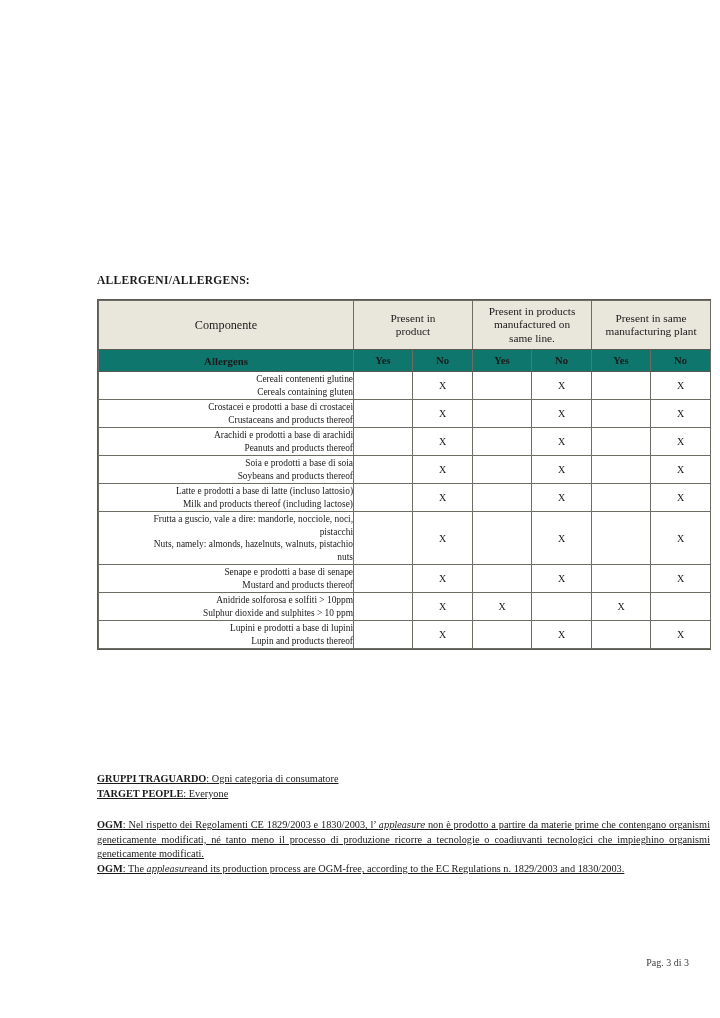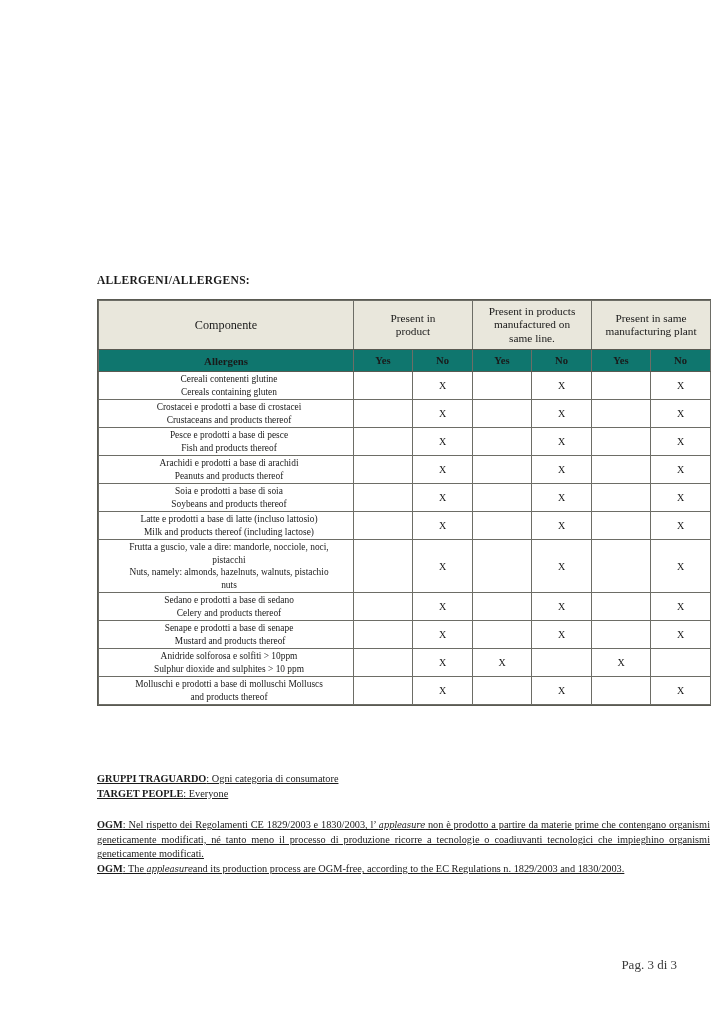--- a/index.html
+++ b/index.html
@@ -102,21 +102,21 @@
   }
 
   
   .drow td {
     height: 25px;
   }
   .drow td.name {
     padding: 1px 0 1px 6px;
     line-height: 1.33;
     font-size: 9.4px;
-    text-align: center;
+    text-align: right;
   }
   .drow td.mark {
     text-align: center;
     font-size: 10px;
     vertical-align: middle;
   }
   .drow td.name .ln {
     display: block;
     white-space: pre;
   }
@@ -151,23 +151,23 @@
   .brandname {
     font-style: italic;
     font-family: "DejaVu Serif", "Liberation Serif", serif;
     font-size: 8.6px;
     letter-spacing: -0.2px;
   }
 
   
   .footer {
     position: absolute;
-    right: 55px;
+    right: 43px;
     top: 957px;
-    font-size: 13px;
+    font-size: 10px;
     color: #3a3a3a;
     white-space: nowrap;
   }
 </style>
 </head>
 <body>
 
 <div class="page">
 
   <div class="section-title">ALLERGENI/ALLERGENS:</div>
@@ -230,32 +230,20 @@
             </td>
             <td class="mark yes-col"></td>
             <td class="mark">X</td>
             <td class="mark yes-col"></td>
             <td class="mark">X</td>
             <td class="mark yes-col"></td>
             <td class="mark">X</td>
           </tr>
           <tr class="drow">
             <td class="name">
-              <span class="ln">Pesce e prodotti a base di pesce</span>
-              <span class="ln">Fish and products thereof</span>
-            </td>
-            <td class="mark yes-col"></td>
-            <td class="mark">X</td>
-            <td class="mark yes-col"></td>
-            <td class="mark">X</td>
-            <td class="mark yes-col"></td>
-            <td class="mark">X</td>
-          </tr>
-          <tr class="drow">
-            <td class="name">
               <span class="ln">Arachidi e prodotti a base di arachidi</span>
               <span class="ln">Peanuts and products thereof</span>
             </td>
             <td class="mark yes-col"></td>
             <td class="mark">X</td>
             <td class="mark yes-col"></td>
             <td class="mark">X</td>
             <td class="mark yes-col"></td>
             <td class="mark">X</td>
           </tr>
@@ -292,32 +280,20 @@
             </td>
             <td class="mark yes-col"></td>
             <td class="mark">X</td>
             <td class="mark yes-col"></td>
             <td class="mark">X</td>
             <td class="mark yes-col"></td>
             <td class="mark">X</td>
           </tr>
           <tr class="drow">
             <td class="name">
-              <span class="ln">Sedano e prodotti a base di sedano</span>
-              <span class="ln">Celery and products thereof</span>
-            </td>
-            <td class="mark yes-col"></td>
-            <td class="mark">X</td>
-            <td class="mark yes-col"></td>
-            <td class="mark">X</td>
-            <td class="mark yes-col"></td>
-            <td class="mark">X</td>
-          </tr>
-          <tr class="drow">
-            <td class="name">
               <span class="ln">Senape e prodotti a base di senape</span>
               <span class="ln"> Mustard and products thereof</span>
             </td>
             <td class="mark yes-col"></td>
             <td class="mark">X</td>
             <td class="mark yes-col"></td>
             <td class="mark">X</td>
             <td class="mark yes-col"></td>
             <td class="mark">X</td>
           </tr>
@@ -328,22 +304,22 @@
             </td>
             <td class="mark yes-col"></td>
             <td class="mark">X</td>
             <td class="mark yes-col">X</td>
             <td class="mark"></td>
             <td class="mark yes-col">X</td>
             <td class="mark"></td>
           </tr>
           <tr class="drow">
             <td class="name">
-              <span class="ln">Molluschi e prodotti a base di molluschi Molluscs</span>
-              <span class="ln">and products thereof</span>
+              <span class="ln">Lupini e prodotti a base di lupini</span>
+              <span class="ln">Lupin and products thereof</span>
             </td>
             <td class="mark yes-col"></td>
             <td class="mark">X</td>
             <td class="mark yes-col"></td>
             <td class="mark">X</td>
             <td class="mark yes-col"></td>
             <td class="mark">X</td>
           </tr>
         </tbody>
     </table>

